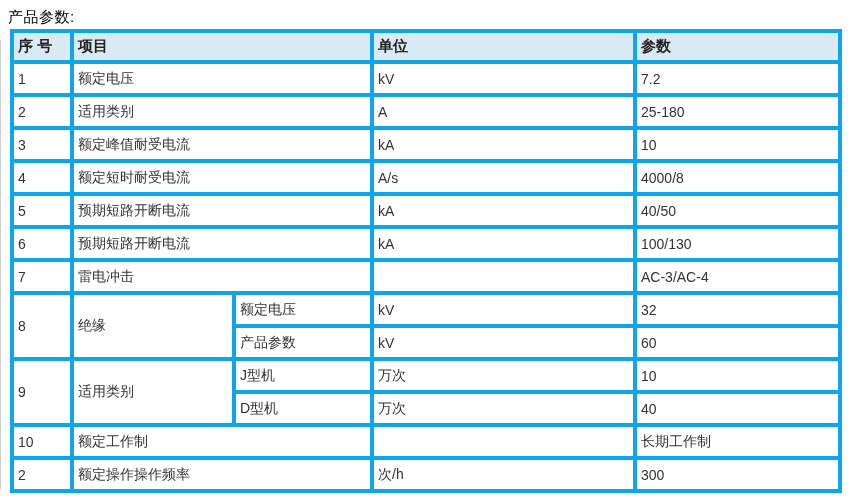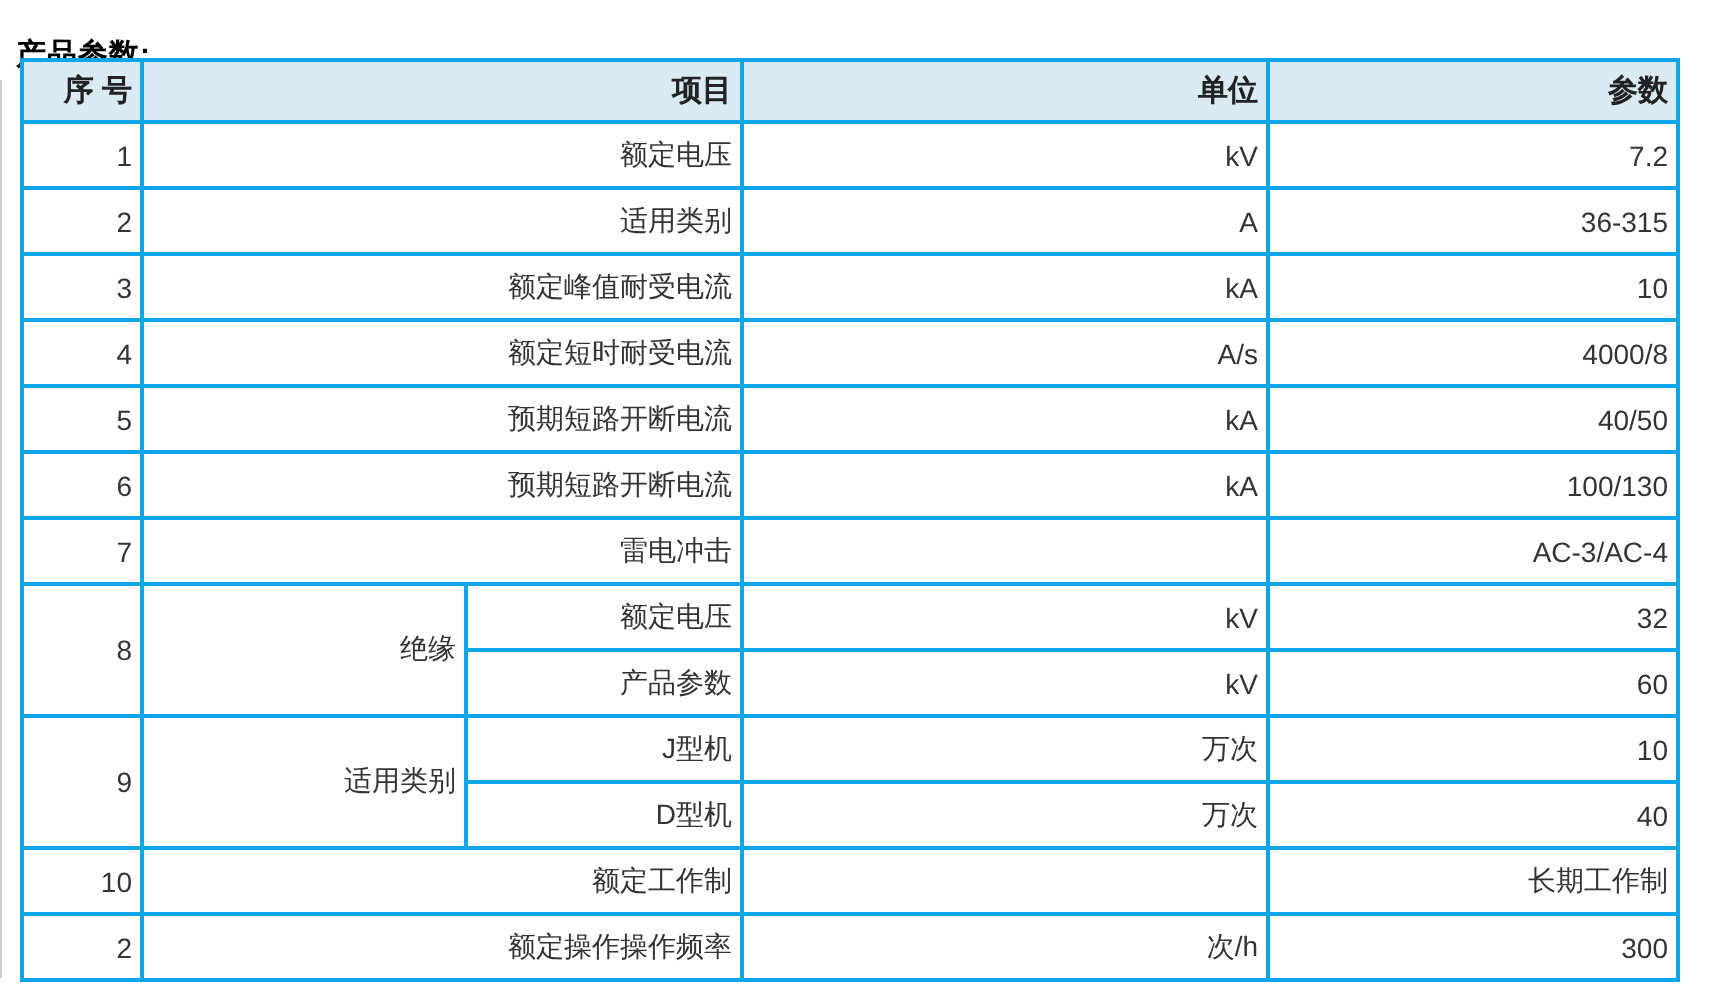--- a/index.html
+++ b/index.html
@@ -5,42 +5,42 @@
   * { box-sizing: border-box; margin: 0; padding: 0; }
   html, body {
     width: 856px; height: 502px;
     background: #ffffff;
     font-family: "Liberation Sans", "DejaVu Sans", sans-serif;
     overflow: hidden;
     position: relative;
   }
   .page-title {
     position: absolute;
-    left: 8px; top: 18px;
+    left: 8px; top: 8px;
     font-size: 15px;
-    font-weight: bold;
+    font-weight: normal;
     color: #000000;
     letter-spacing: 0.5px;
   }
   .edge-line {
     position: absolute;
     left: 0; top: 40px;
     width: 1px; height: 449px;
     background: #cccccc;
   }
   table.spec-table {
     position: absolute;
     left: 10px; top: 29px;
     width: 828px;
     border-collapse: collapse;
     table-layout: fixed;
   }
   .spec-table th, .spec-table td {
-    border: 2px solid #0ea5e9;
-    text-align: right;
+    border: 4px solid #0ea5e9;
+    text-align: left;
     vertical-align: middle;
     font-size: 14px;
     color: #333333;
     padding: 0 4px;
     overflow: hidden;
     white-space: nowrap;
   }
   .spec-table thead th {
     background: #daeaf2;
     font-weight: bold;
@@ -76,21 +76,21 @@
     <tr>
       <td>1</td>
       <td colspan="2">额定电压</td>
       <td>kV</td>
       <td>7.2</td>
     </tr>
     <tr>
       <td>2</td>
       <td colspan="2">适用类别</td>
       <td>A</td>
-      <td>36-315</td>
+      <td>25-180</td>
     </tr>
     <tr>
       <td>3</td>
       <td colspan="2">额定峰值耐受电流</td>
       <td>kA</td>
       <td>10</td>
     </tr>
     <tr>
       <td>4</td>
       <td colspan="2">额定短时耐受电流</td>

